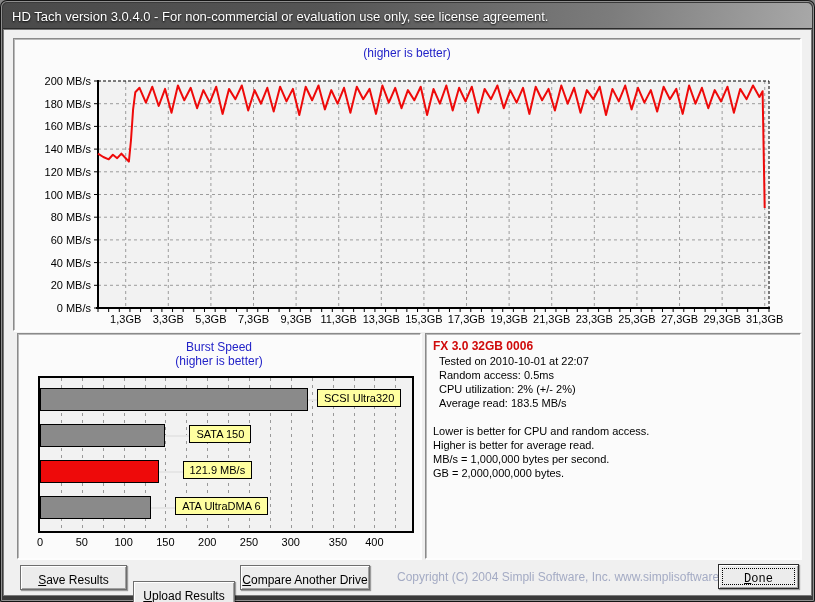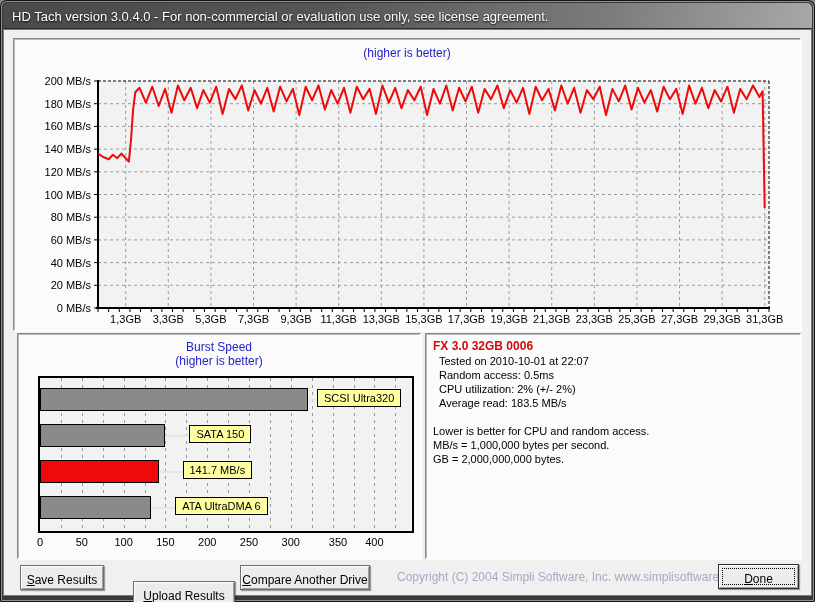--- a/index.html
+++ b/index.html
@@ -58,21 +58,21 @@
   .info-note  { margin-left:7px; line-height:14px; }
 
   
   .btn {
     position:absolute; height:25px; background:#ececec; font-size:12px; color:#000;
     border:1px solid #6e6e6e; text-align:center;
     box-shadow: inset 1px 1px 0 #ffffff, inset -1px -1px 0 #a0a0a0, 1px 1px 1px rgba(0,0,0,.35);
     font-family:"Liberation Sans", sans-serif; cursor:default; padding-top:4px;
   }
   .btn .ak { text-decoration:underline; }
-  .btn-done { border:1px solid #2d2d2d; outline:1px dotted #000; outline-offset:-5px; }
+  .btn-done { border:1px solid #2d2d2d; outline:1px dotted #000; outline-offset:-5px;font-family:Liberation Mono, monospace; }
   .copyright { position:absolute; left:393px; top:540px; font-size:12px; color:#a4abc4; white-space:nowrap; }
 </style>
 </head>
 <body>
 
 <div class="window">
   <div class="titlebar">
     <span>HD Tach version 3.0.4.0  - For non-commercial or evaluation use only, see license agreement.</span>
   </div>
 
@@ -243,21 +243,21 @@
           <div class="b-grid" style="left: 334.4px;"></div>
           <div class="b-grid" style="left: 355.3px;"></div>
           <div class="b-bar" style="left: 0px; top: 10px; width: 267.5px; background: rgb(138, 138, 138);"></div>
           <div class="b-conn" style="left: 267.5px; top: 21px; width: 24px;"></div>
           <div class="b-lab" style="left: 277px; top: 11px;">SCSI Ultra320</div>
           <div class="b-bar" style="left: 0px; top: 46px; width: 125.4px; background: rgb(138, 138, 138);"></div>
           <div class="b-conn" style="left: 125.4px; top: 57px; width: 24px;"></div>
           <div class="b-lab" style="left: 149.4px; top: 47px;">SATA 150</div>
           <div class="b-bar" style="left: 0px; top: 82px; width: 118.5px; background: rgb(238, 10, 10);"></div>
           <div class="b-conn" style="left: 118.5px; top: 93px; width: 24px;"></div>
-          <div class="b-lab" style="left: 142.5px; top: 83px;">141.7 MB/s</div>
+          <div class="b-lab" style="left: 142.5px; top: 83px;">121.9 MB/s</div>
           <div class="b-bar" style="left: 0px; top: 118px; width: 111.2px; background: rgb(138, 138, 138);"></div>
           <div class="b-conn" style="left: 111.2px; top: 129px; width: 24px;"></div>
           <div class="b-lab" style="left: 135.2px; top: 119px;">ATA UltraDMA 6</div>
         </div>
       <div id="burst-ticks">
           <div class="b-tick" style="left: 22px;">0</div>
           <div class="b-tick" style="left: 63.8px;">50</div>
           <div class="b-tick" style="left: 105.6px;">100</div>
           <div class="b-tick" style="left: 147.4px;">150</div>
           <div class="b-tick" style="left: 189.2px;">200</div>
@@ -269,26 +269,27 @@
     </div>
 
     <div class="sunken panel-info">
       <div class="info-title">FX 3.0 32GB 0006</div>
       <div class="info-stat">Tested on 2010-10-01 at 22:07</div>
       <div class="info-stat">Random access: 0.5ms</div>
       <div class="info-stat">CPU utilization: 2% (+/- 2%)</div>
       <div class="info-stat">Average read: 183.5 MB/s</div>
       <div class="info-note-block">
         <div class="info-note">Lower is better for CPU and random access.</div>
+        <div class="info-note">Higher is better for average read.</div>
         <div class="info-note">MB/s = 1,000,000 bytes per second.</div>
         <div class="info-note">GB = 2,000,000,000 bytes.</div>
       </div>
     </div>
 
-    <button class="btn" style="left:16px;top:535px;width:84px;">
+    <button class="btn" style="left:16px;top:535px;width:107px;">
       <span class="ak">S</span><span>ave Results</span>
     </button>
     <button class="btn" style="left:129px;top:535px;width:102px;margin-top:16px;">
       <span class="ak">U</span><span>pload Results</span>
     </button>
     <button class="btn" style="left:236px;top:535px;width:130px;">
       <span class="ak">C</span><span>ompare Another Drive</span>
     </button>
     <span class="copyright">Copyright (C) 2004 Simpli Software, Inc. www.simplisoftware.com</span>
     <button class="btn btn-done" style="left:714px;top:534px;width:81px;">

